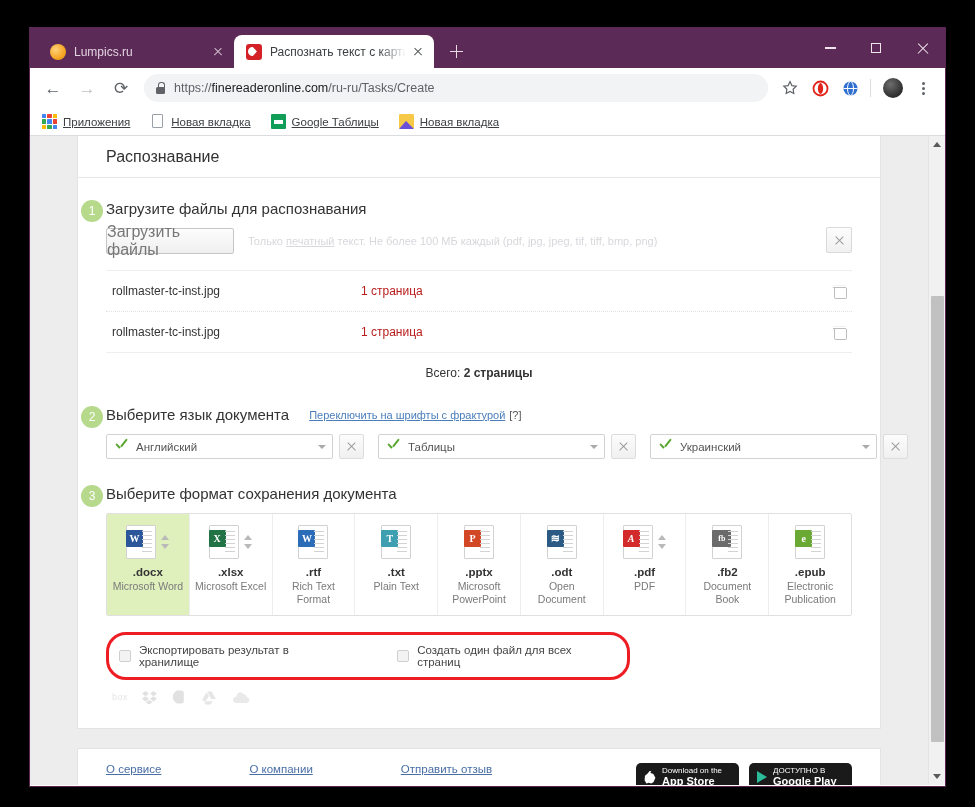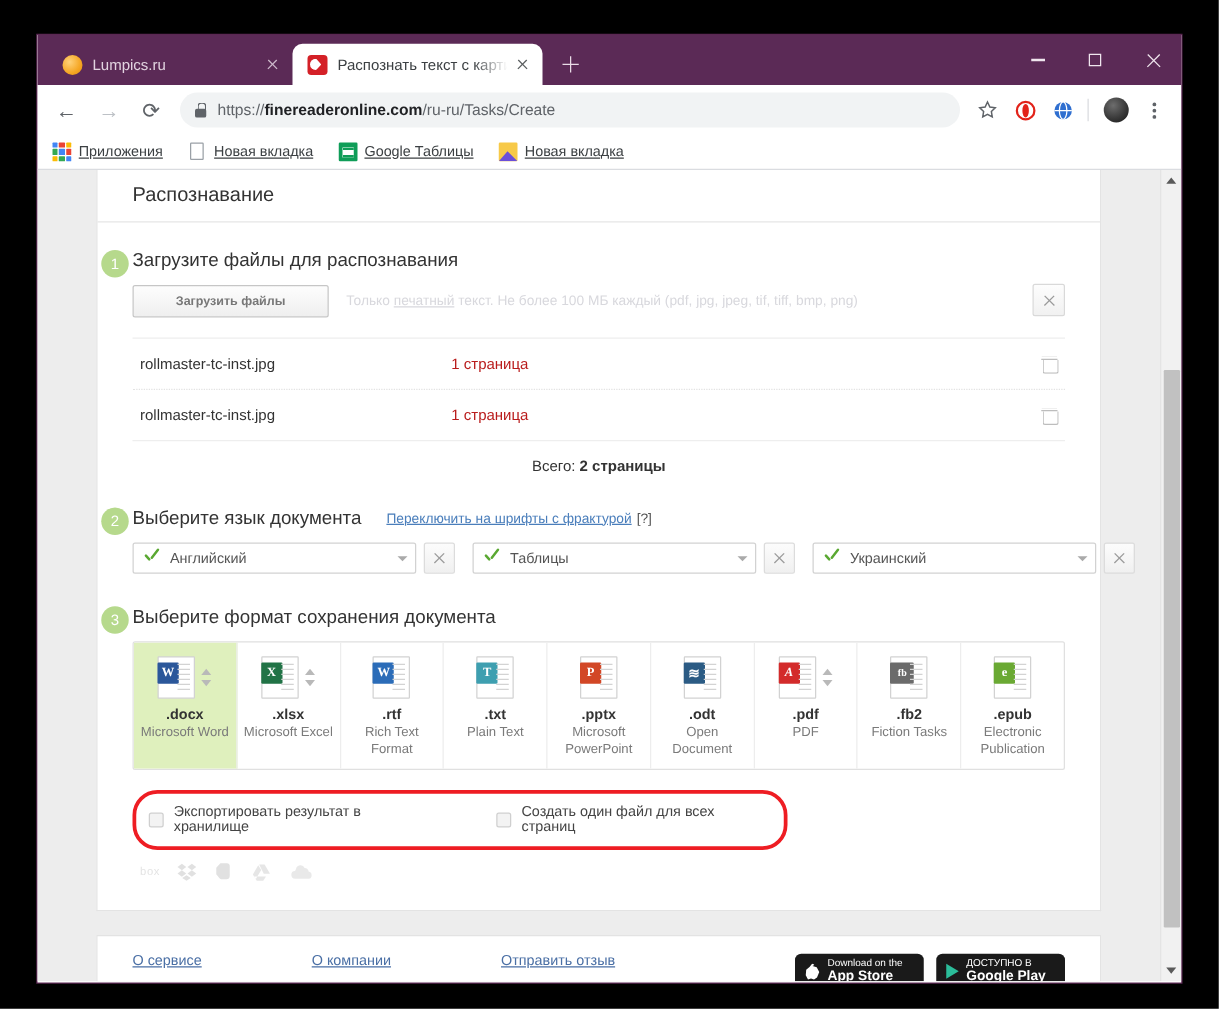--- a/index.html
+++ b/index.html
@@ -146,21 +146,21 @@
   .lock::before {
     content:""; position:absolute; left:0; bottom:0;
     width:9px; height:7px; background:#5f6368; border-radius:1.5px;
   }
   .lock::after {
     content:""; position:absolute; left:2px; top:0;
     width:5px; height:6px;
     border:1.4px solid #5f6368; border-bottom:none;
     border-radius:3px 3px 0 0;
   }
-  .url-host { color:#202124;font-weight:bold; }
+  .url-host { color:#202124; }
   .url-path { color:#5f6368;text-align:right; }
   .tb-icon {
     width:28px; height:28px; flex:0 0 28px;
     display:flex; align-items:center; justify-content:center;
     margin-left:2px;
   }
   .tb-sep { width:1px; height:18px; background:#dadce0; margin:0 6px; }
   .avatar {
     width:20px; height:20px; border-radius:50%;
     background:radial-gradient(circle at 38% 32%, #6d6d6d 0%, #3a3a3a 55%, #151515 100%);
@@ -256,26 +256,26 @@
   .step-title { font-size:15px; color:#333; }
   .link-fraktur {
     margin-left:20px; font-size:11px;
     color:#4a7ebb; text-decoration:underline;
   }
   .link-q { color:#555; text-decoration:none; }
 
   
   .uploadrow { display:flex; align-items:center; }
   .btn-upload {
-    width:157px; height:26px;
+    width:128px; height:26px;
     border:1px solid #c6c6c6;
     border-radius:2px;
     background:linear-gradient(#fdfdfd,#efefef);
-    font-size:10px; color:#777;
-    display:flex; align-items:center; justify-content:center;font-weight:bold;
+    font-size:16px; color:#777;
+    display:flex; align-items:center; justify-content:center;
   }
   .hint { margin-left:14px; font-size:11px; color:#d8d8dd; }
   .hint u { text-decoration:underline; }
   .btn-clear {
     position:absolute; right:0; top:-1px;
     width:26px; height:26px;
     border:1px solid #d9d9d9; border-radius:2px;
     background:linear-gradient(#fdfdfd,#f1f1f1);
     display:flex; align-items:center; justify-content:center;
   }
@@ -854,21 +854,21 @@
                         <i></i>
                         <i></i>
                         <i></i>
                         <i></i>
                         <i></i>
                         <i></i>
                       </span>
                   </span>
                 </div>
                 <div class="fmt-ext">.fb2</div>
-                <div class="fmt-desc">Fiction Tasks</div>
+                <div class="fmt-desc">Document Book</div>
               </div>
 
               <div class="fmt">
                 <div class="fmt-iconwrap">
                   <span class="docicon">
                     <span class="docbadge" style="background:#6aa933">e</span>
                     <span class="lines">
                         <i></i>
                         <i></i>
                         <i></i>

